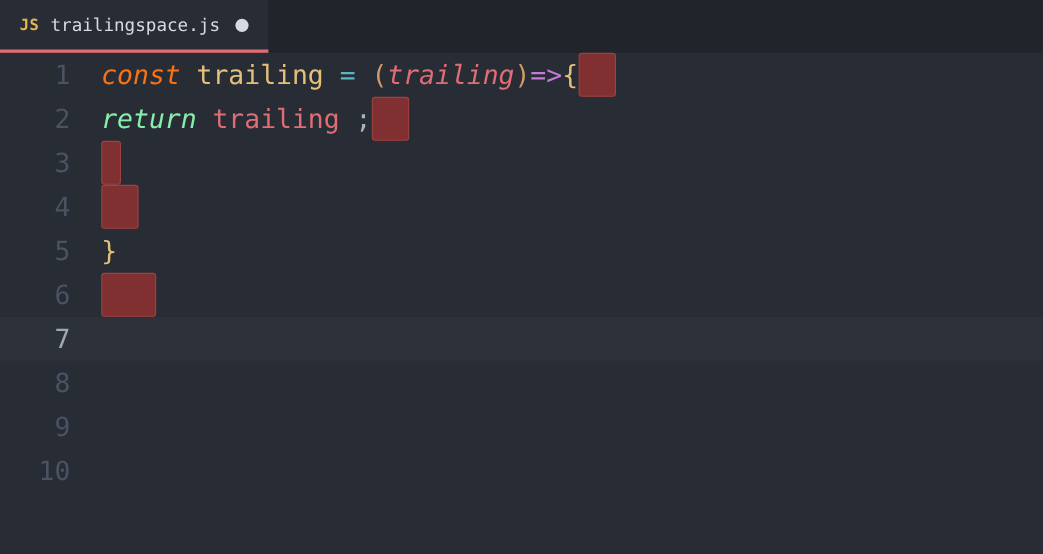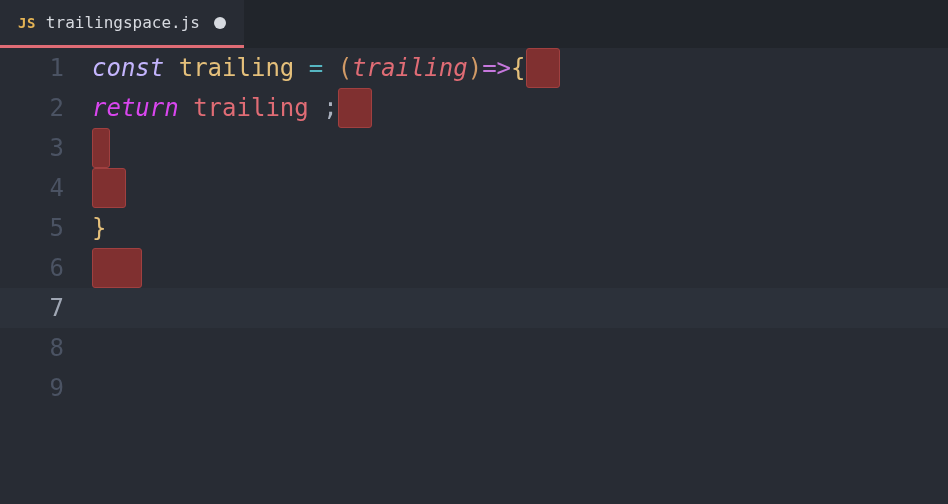--- a/index.html
+++ b/index.html
@@ -74,28 +74,28 @@
     font-size: 24px;
     white-space: pre;
     position: relative;
     height: 100%;
   }
   .code > span {
     display: inline-flex;
     align-items: center;
     height: 100%;
   }
-  .tok-keyword { color: #c4b5fd; font-style: italic; }
+  .tok-keyword { color: #f97316; font-style: italic; }
   .tok-const   { color: #e5c07b; }
   .tok-op      { color: #56b6c2; }
   .tok-paren   { color: #d19a66; }
   .tok-param   { color: #e06c75; font-style: italic; }
   .tok-arrow   { color: #c678dd; }
   .tok-brace   { color: #e5c07b; }
-  .tok-return  { color: #d946ef; font-style: italic; }
+  .tok-return  { color: #86efac; font-style: italic; }
   .tok-ident   { color: #e06c75; }
   .tok-punct   { color: #abb2bf; }
   .tok-plain   { color: #abb2bf; }
   .indent-bg {
     background: #3a3f4b;
     display: inline-block;
     height: 100%;
   }
   .trailing {
     display: inline-block;
@@ -149,13 +149,17 @@
       <div class="code"></div>
     </div>
     <div class="line">
       <div class="gutter">8</div>
       <div class="code"></div>
     </div>
     <div class="line">
       <div class="gutter">9</div>
       <div class="code"></div>
     </div>
+    <div class="line">
+      <div class="gutter">10</div>
+      <div class="code"></div>
+    </div>
   </div>
 
 </body></html>

